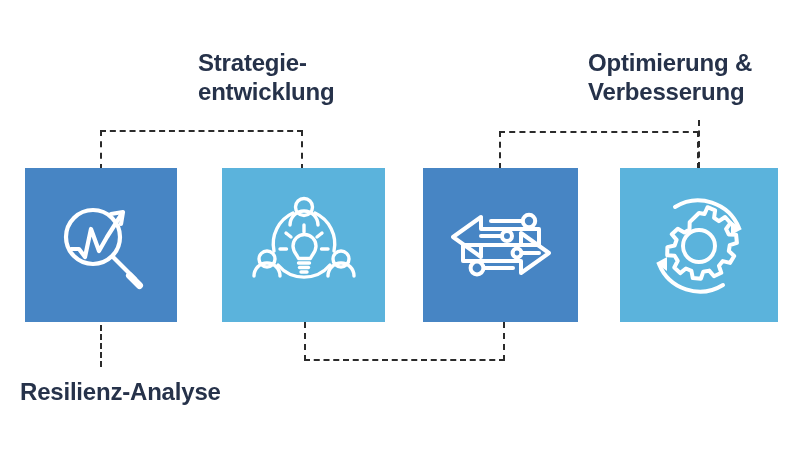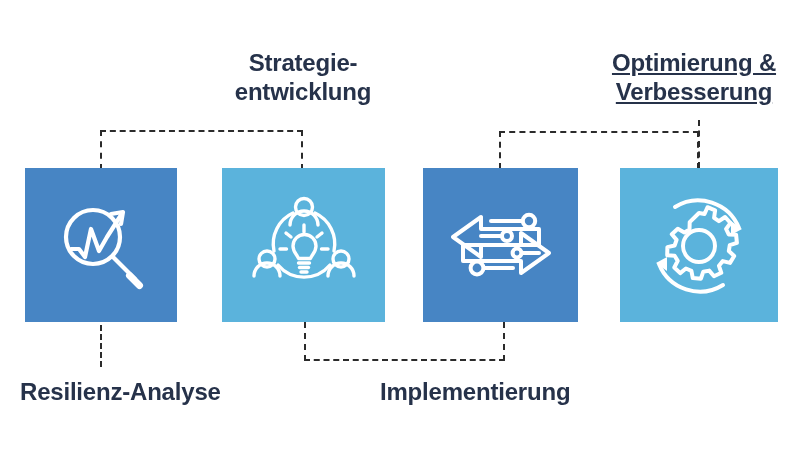--- a/index.html
+++ b/index.html
@@ -22,21 +22,20 @@
     align-items: center;
     justify-content: center;
   }
   .tile svg { display: block; }
   .label {
     position: absolute;
     color: #26324a;
     font-weight: bold;
     font-size: 24px;
     line-height: 1.22;
-    text-align: center;
     letter-spacing: -0.2px;
     white-space: pre-line;
   }
   .label.left-anchor { text-align: left; }
   .conn { position: absolute; }
   .conn .seg-h {
     position: absolute;
     left: 0; right: 0; height: 0;
     border-top: 2.5px dashed #2b2b2b;
   }
@@ -137,20 +136,19 @@
         <path d="M88 32 L99 40 L88 46" fill="#ffffff" stroke="none"></path>
         <path d="M80 96 A44 44 0 0 1 16 75"></path>
         <path d="M24 82 L13 74 L24 68" fill="#ffffff" stroke="none"></path>
       </svg>
     </span>
   </div>
 
   <div class="label" style="left:198px; top:48px; width:210px;">Strategie-
 entwicklung</div>
 
-  <div class="label" style="left:588px; top:48px; width:212px;text-decoration:underline;">Optimierung &amp;
+  <div class="label" style="left:588px; top:48px; width:212px;">Optimierung &amp;
 Verbesserung</div>
 
   <div class="label left-anchor" style="left:20px; top:377px; width:250px;">Resilienz-Analyse</div>
 
-  <div class="label left-anchor" style="left:380px; top:377px; width:250px;">Implementierung</div>
 
 </div>
 
 </body></html>

